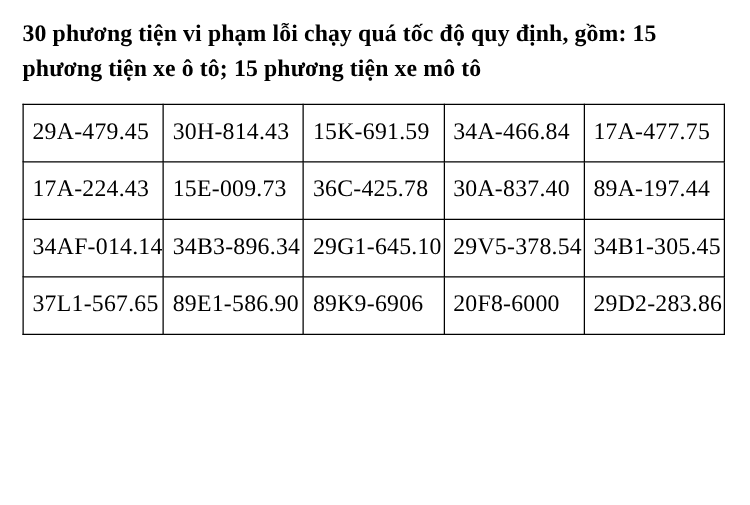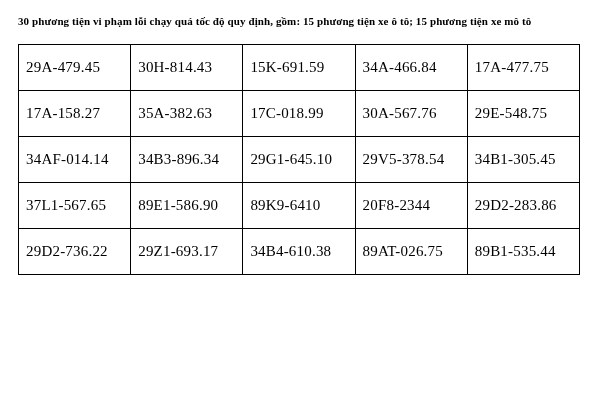--- a/index.html
+++ b/index.html
@@ -16,37 +16,37 @@
   }
   .page {
     box-sizing: border-box;
     width: 600px;
     height: 404px;
     padding: 14px 18px 0 18px;
   }
   .title {
     font-family: "Liberation Serif", serif;
     font-weight: bold;
-    font-size: 11px;
+    font-size: 19px;
     line-height: 1.45;
     margin: 0 0 14px 0;
     letter-spacing: 0.1px;
   }
   table.plates {
     border-collapse: collapse;
     width: 562px;
     table-layout: fixed;
     margin: 0;
   }
   table.plates td {
     border: 1px solid #000000;
     height: 45px;
     padding: 0 0 0 7px;
     font-family: "Liberation Serif", serif;
-    font-size: 15px;
+    font-size: 19px;
     line-height: 1.1;
     vertical-align: middle;
     white-space: nowrap;
     letter-spacing: 0.2px;
   }
 </style>
 </head>
 <body>
 
 <div class="page">
@@ -56,43 +56,36 @@
   <table class="plates">
     <tbody>
       <tr>
         <td>29A-479.45</td>
         <td>30H-814.43</td>
         <td>15K-691.59</td>
         <td>34A-466.84</td>
         <td>17A-477.75</td>
       </tr>
       <tr>
-        <td>17A-158.27</td>
-        <td>35A-382.63</td>
-        <td>17C-018.99</td>
-        <td>30A-567.76</td>
-        <td>29E-548.75</td>
+        <td>17A-224.43</td>
+        <td>15E-009.73</td>
+        <td>36C-425.78</td>
+        <td>30A-837.40</td>
+        <td>89A-197.44</td>
       </tr>
       <tr>
         <td>34AF-014.14</td>
         <td>34B3-896.34</td>
         <td>29G1-645.10</td>
         <td>29V5-378.54</td>
         <td>34B1-305.45</td>
       </tr>
       <tr>
         <td>37L1-567.65</td>
         <td>89E1-586.90</td>
-        <td>89K9-6410</td>
-        <td>20F8-2344</td>
+        <td>89K9-6906</td>
+        <td>20F8-6000</td>
         <td>29D2-283.86</td>
-      </tr>
-      <tr>
-        <td>29D2-736.22</td>
-        <td>29Z1-693.17</td>
-        <td>34B4-610.38</td>
-        <td>89AT-026.75</td>
-        <td>89B1-535.44</td>
       </tr>
     </tbody>
   </table>
 
 </div>
 
 </body></html>

